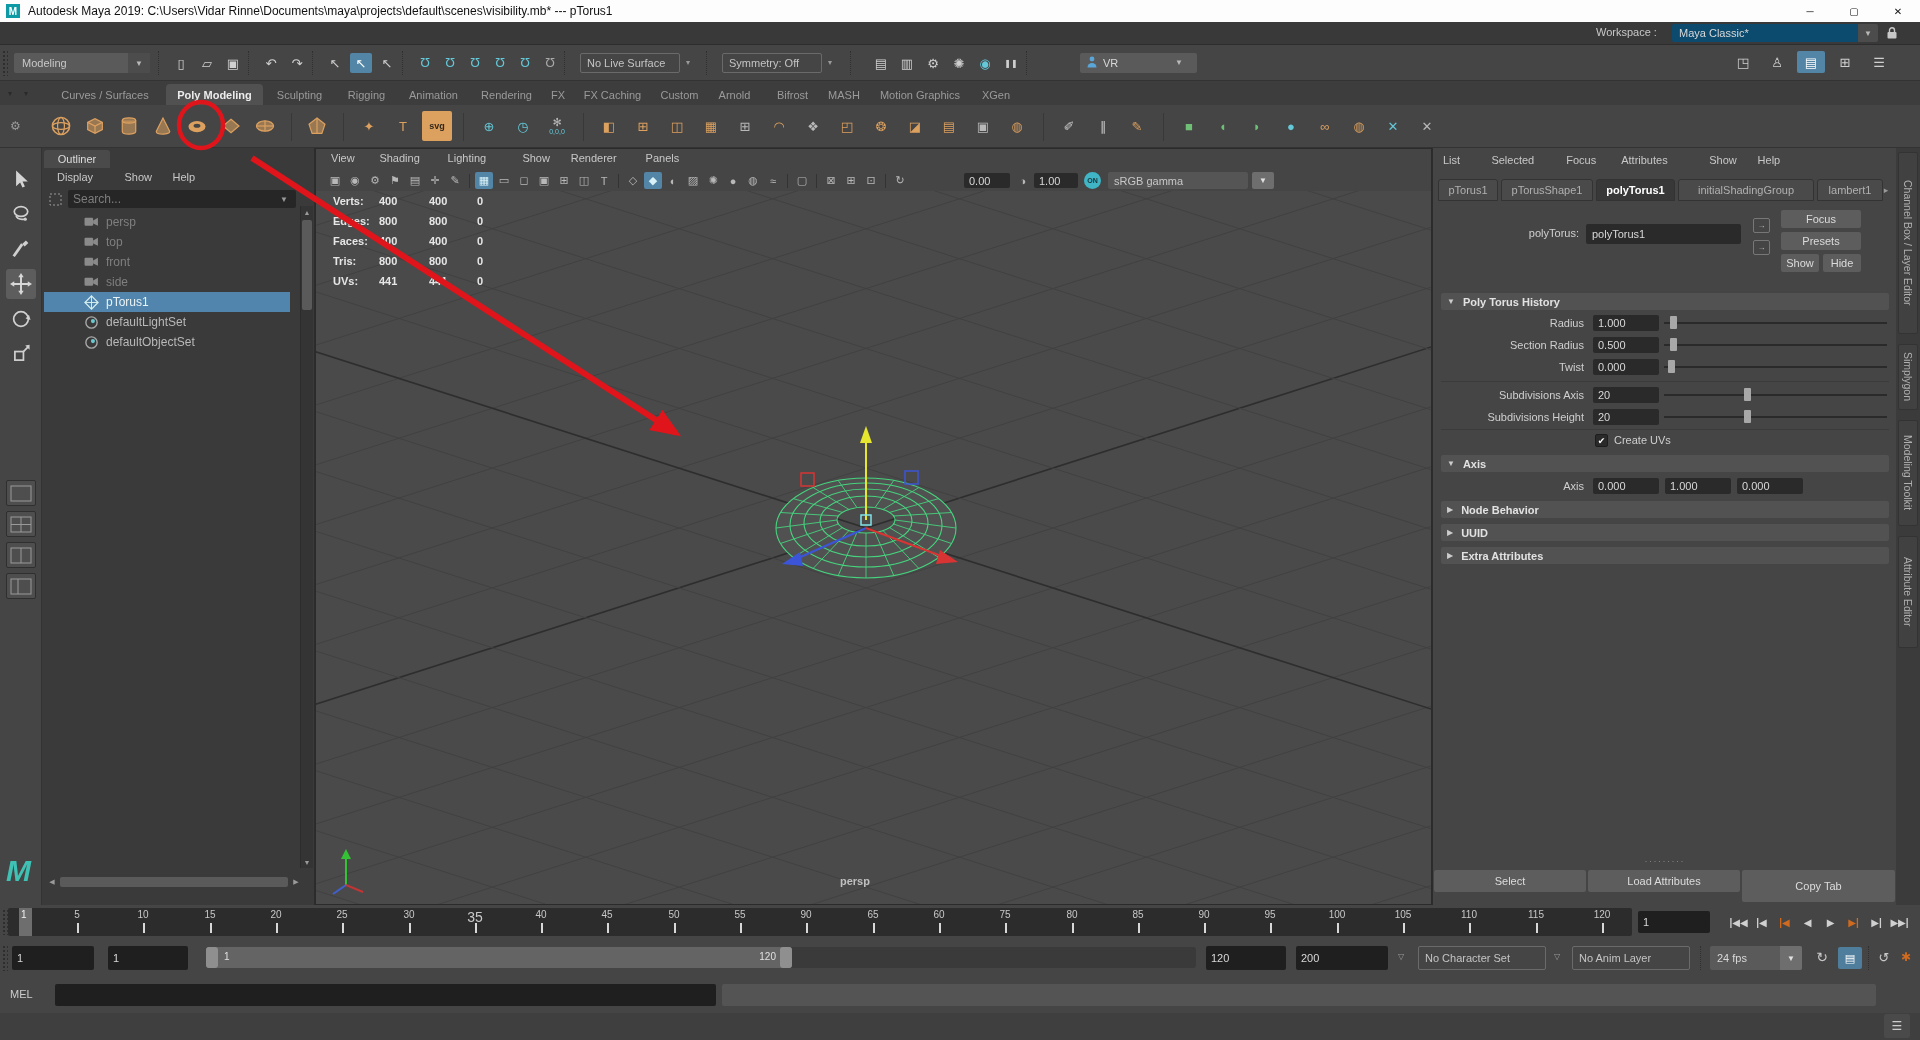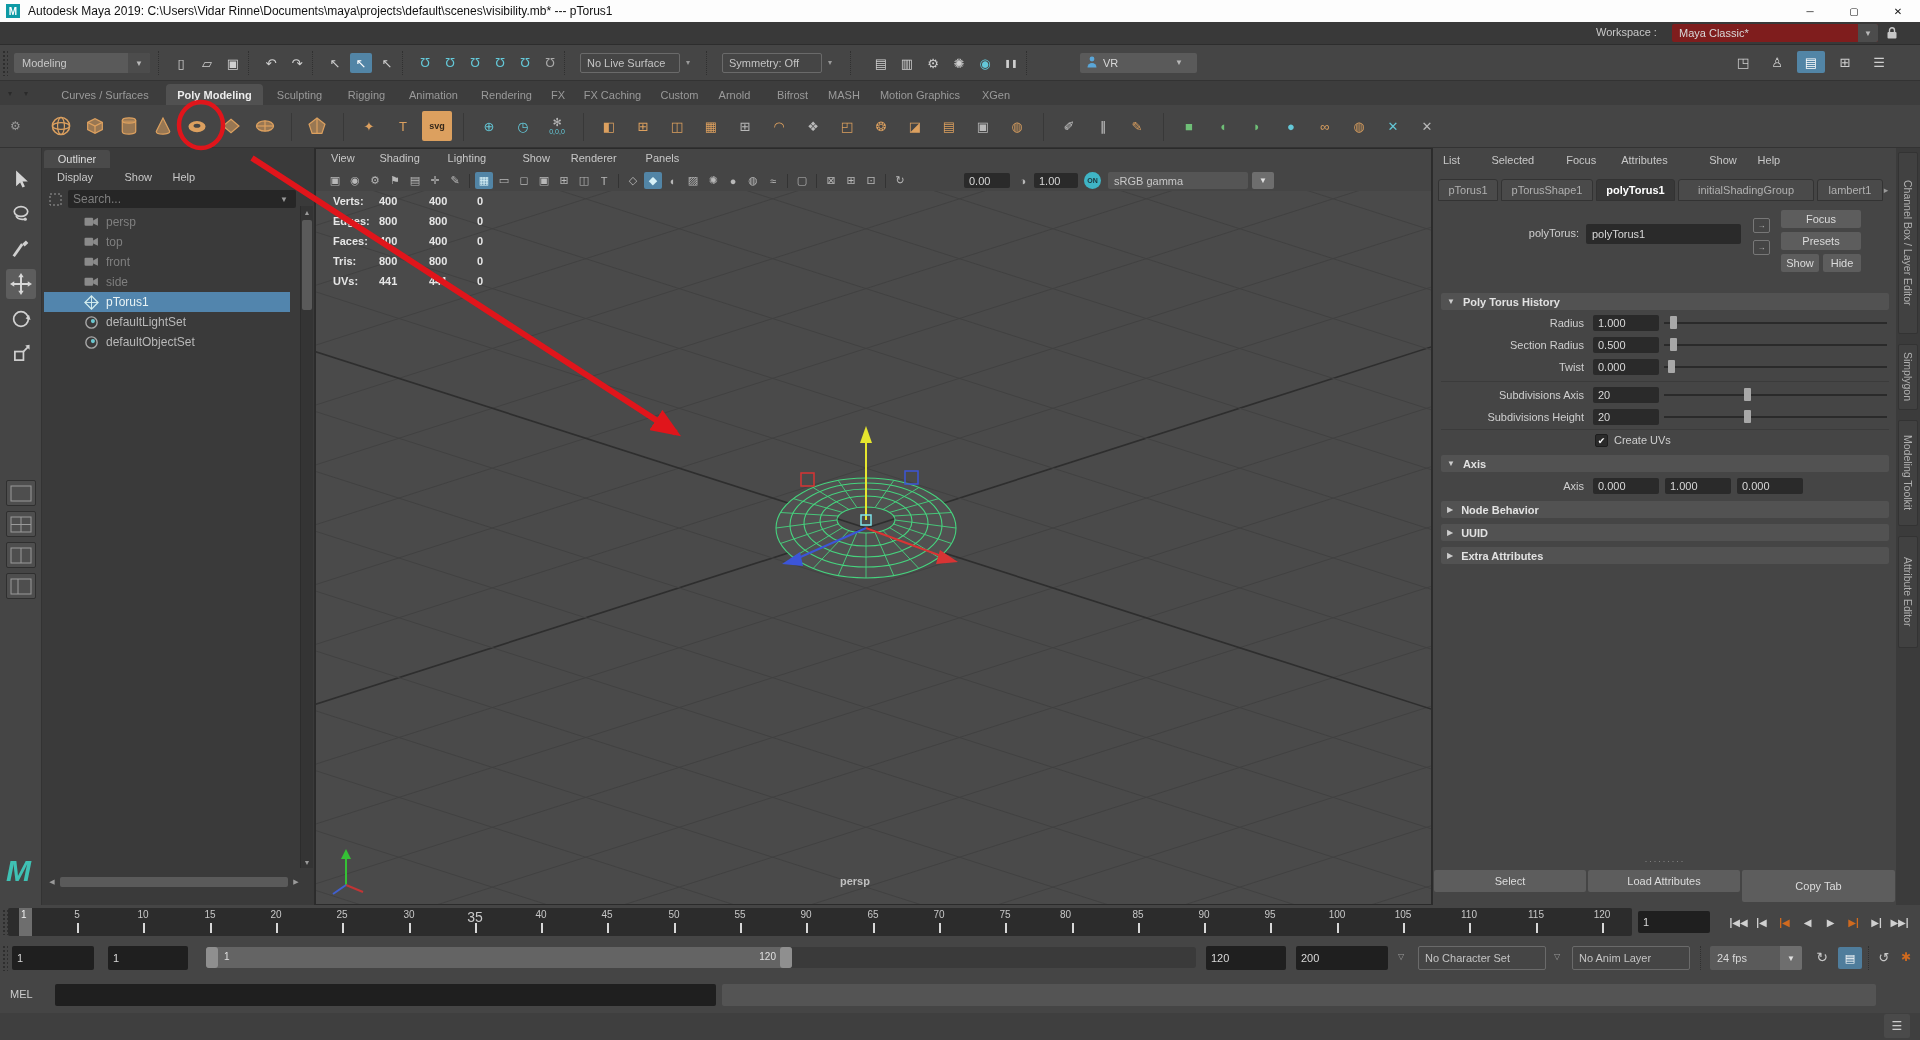--- a/index.html
+++ b/index.html
@@ -52,21 +52,21 @@
     <span class="title-text">Autodesk Maya 2019: C:\Users\Vidar Rinne\Documents\maya\projects\default\scenes\visibility.mb*  ---  pTorus1</span>
     <div class="wctrl">
       <div class="wbtn">─</div>
       <div class="wbtn">▢</div>
       <div class="wbtn">✕</div>
     </div>
   </div>
 
   <div id="menubar" class="menubar">
     <span class="abs" style="left:1596px;top:4px;color:#c8c8c8">Workspace :</span>
-    <div class="abs" style="left:1672px;top:2px;width:206px;height:18px;background:#7f1d1d;border-radius:2px;display:flex;align-items:center">
+    <div class="abs" style="left:1672px;top:2px;width:206px;height:18px;background:#0c4a6e;border-radius:2px;display:flex;align-items:center">
       <span style="padding-left:7px;flex:1;color:#d8d8d8">Maya Classic*</span>
       <span class="c" style="width:20px;height:18px;background:#4c4c4c;color:#b8b8b8;font-size:8px;border-radius:0 2px 2px 0">▼</span>
     </div>
     <span class="abs c" style="left:1884px;top:2px;width:16px;height:18px">
       <svg width="12" height="14" viewBox="0 0 12 14">
           <rect x="1.5" y="6" width="9" height="6.5" rx="1" fill="#c8c8c8"></rect>
           <path d="M3.5,6 V4.2 a2.5,2.5 0 0 1 5,0 V6" fill="none" stroke="#c8c8c8" stroke-width="1.4"></path>
         </svg>
     </span>
   </div>
@@ -658,25 +658,25 @@
         <div style="position: absolute; left: 587px; top: 1px; width: 24px; height: 12px; color: rgb(200, 200, 200); font-size: 10px; text-align: center;">45</div>
         <div style="position: absolute; left: 599px; top: 15px; width: 2px; height: 10px; background: rgb(216, 216, 216);"></div>
         <div style="position: absolute; left: 654px; top: 1px; width: 24px; height: 12px; color: rgb(200, 200, 200); font-size: 10px; text-align: center;">50</div>
         <div style="position: absolute; left: 666px; top: 15px; width: 2px; height: 10px; background: rgb(216, 216, 216);"></div>
         <div style="position: absolute; left: 720px; top: 1px; width: 24px; height: 12px; color: rgb(200, 200, 200); font-size: 10px; text-align: center;">55</div>
         <div style="position: absolute; left: 732px; top: 15px; width: 2px; height: 10px; background: rgb(216, 216, 216);"></div>
         <div style="position: absolute; left: 786px; top: 1px; width: 24px; height: 12px; color: rgb(200, 200, 200); font-size: 10px; text-align: center;">90</div>
         <div style="position: absolute; left: 798px; top: 15px; width: 2px; height: 10px; background: rgb(216, 216, 216);"></div>
         <div style="position: absolute; left: 853px; top: 1px; width: 24px; height: 12px; color: rgb(200, 200, 200); font-size: 10px; text-align: center;">65</div>
         <div style="position: absolute; left: 865px; top: 15px; width: 2px; height: 10px; background: rgb(216, 216, 216);"></div>
-        <div style="position: absolute; left: 919px; top: 1px; width: 24px; height: 12px; color: rgb(200, 200, 200); font-size: 10px; text-align: center;">70</div>
+        <div style="position: absolute; left: 919px; top: 1px; width: 24px; height: 12px; color: rgb(200, 200, 200); font-size: 10px; text-align: center;">60</div>
         <div style="position: absolute; left: 931px; top: 15px; width: 2px; height: 10px; background: rgb(216, 216, 216);"></div>
         <div style="position: absolute; left: 985px; top: 1px; width: 24px; height: 12px; color: rgb(200, 200, 200); font-size: 10px; text-align: center;">75</div>
         <div style="position: absolute; left: 997px; top: 15px; width: 2px; height: 10px; background: rgb(216, 216, 216);"></div>
-        <div style="position: absolute; left: 1052px; top: 1px; width: 24px; height: 12px; color: rgb(200, 200, 200); font-size: 10px; text-align: left;">80</div>
+        <div style="position: absolute; left: 1052px; top: 1px; width: 24px; height: 12px; color: rgb(200, 200, 200); font-size: 10px; text-align: center;">80</div>
         <div style="position: absolute; left: 1064px; top: 15px; width: 2px; height: 10px; background: rgb(216, 216, 216);"></div>
         <div style="position: absolute; left: 1118px; top: 1px; width: 24px; height: 12px; color: rgb(200, 200, 200); font-size: 10px; text-align: center;">85</div>
         <div style="position: absolute; left: 1130px; top: 15px; width: 2px; height: 10px; background: rgb(216, 216, 216);"></div>
         <div style="position: absolute; left: 1184px; top: 1px; width: 24px; height: 12px; color: rgb(200, 200, 200); font-size: 10px; text-align: center;">90</div>
         <div style="position: absolute; left: 1196px; top: 15px; width: 2px; height: 10px; background: rgb(216, 216, 216);"></div>
         <div style="position: absolute; left: 1250px; top: 1px; width: 24px; height: 12px; color: rgb(200, 200, 200); font-size: 10px; text-align: center;">95</div>
         <div style="position: absolute; left: 1262px; top: 15px; width: 2px; height: 10px; background: rgb(216, 216, 216);"></div>
         <div style="position: absolute; left: 1317px; top: 1px; width: 24px; height: 12px; color: rgb(200, 200, 200); font-size: 10px; text-align: center;">100</div>
         <div style="position: absolute; left: 1329px; top: 15px; width: 2px; height: 10px; background: rgb(216, 216, 216);"></div>
         <div style="position: absolute; left: 1383px; top: 1px; width: 24px; height: 12px; color: rgb(200, 200, 200); font-size: 10px; text-align: center;">105</div>

